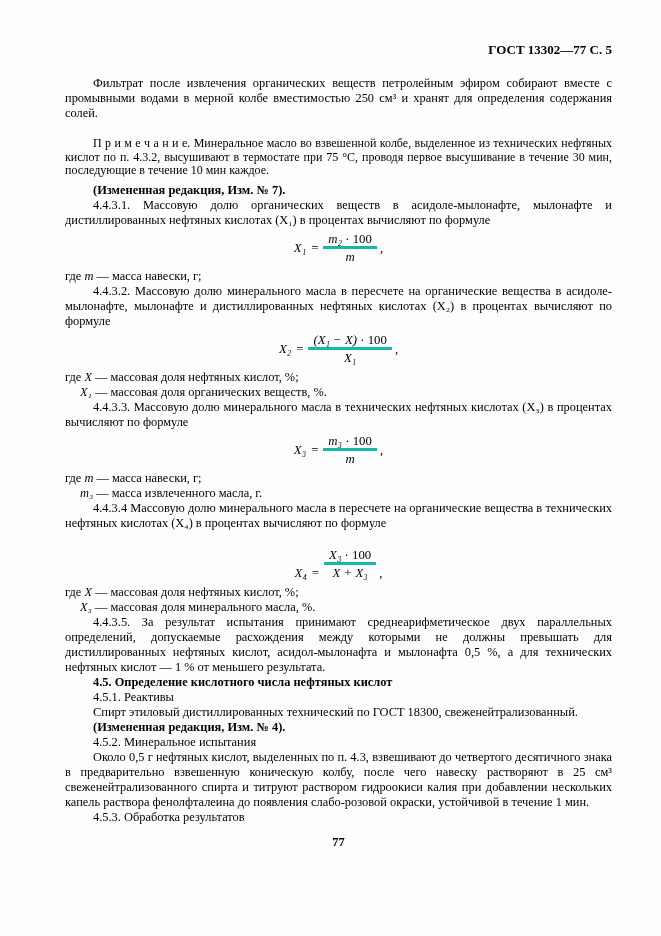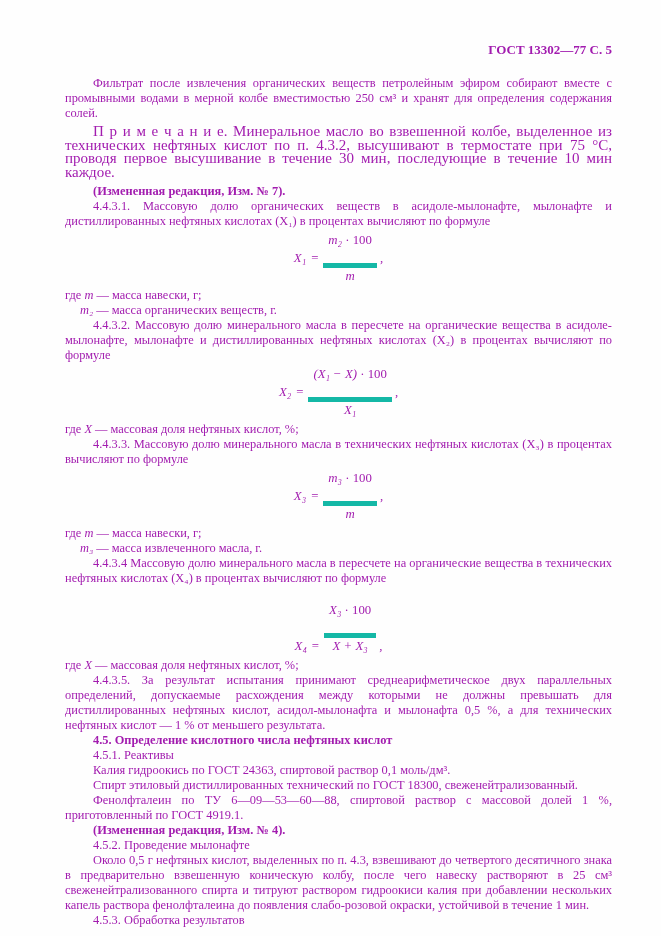--- a/index.html
+++ b/index.html
@@ -2,59 +2,59 @@
 <html><head>
 <meta charset="utf-8">
 <style>
   html, body { margin:0; padding:0; background:#ffffff; }
   .page {
     position:relative;
     width:661px; height:936px;
     box-sizing:border-box;
     padding:42px 49px 0 65px;
     background:#fefefe;
-    color:#a21caf;
+    color:#000000;
     font-family:"Liberation Serif","DejaVu Serif",serif;
     font-size:12.4px;
     line-height:15px;
     overflow:hidden;
   }
   .doc-header {
     text-align:right;
     font-weight:bold;
     font-size:13px;
     margin:0 0 19px 0;
   }
   p { margin:0; text-align:justify; }
   .indent { text-indent:28px; }
   .note {
-    font-size:15px;
+    font-size:12px;
     line-height:13.6px;
-    margin:4px 0 5px 0;
+    margin:16px 0 5px 0;
     text-indent:28px;
   }
   .bold { font-weight:bold; }
   .where { text-indent:0; }
   .where-cont { text-indent:0; padding-left:15px; }
   .formula {
     display:flex;
     justify-content:center;
     align-items:center;
     margin:4px 0 5px 0;
     font-size:12.8px;
     line-height:14px;
   }
   .formula-x4 { margin-top:17px;align-items:flex-end; }
   .formula .eq { margin:0 5px; }
   .var { font-style:italic; }
   .frac { display:inline-block; text-align:center; vertical-align:middle; }
   .frac .num {
     display:block;
-    border-bottom:5px solid #14b8a6;
-    padding:0 5px 16px 5px;
+    border-bottom:3px solid #14b8a6;
+    padding:0 5px 0 5px;
   }
   .frac .den { display:block; padding-top:1px; }
   .formula .tail { margin-left:3px; }
   .page-number { text-align:center; margin-top:10px;font-weight:bold; }
 </style>
 </head>
 <body>
 
 <div class="page">
 
@@ -71,35 +71,35 @@
     <span class="var">X₁</span>
       <span class="eq">=</span>
       <span class="frac">
         <span class="num"><span class="var">m₂</span><span> · 100</span></span>
         <span class="den var">m</span>
       </span>
       <span class="tail">,</span>
   </div>
 
   <p class="where"><span>где </span><span class="var">m</span><span> — масса навески, г;</span></p>
-  <p class="where-cont"><span></span><span class="var">m₂</span><span> — масса органических веществ, г.</span></p>
 
   <p class="indent">4.4.3.2. Массовую долю минерального масла в пересчете на органические вещества в асидоле-мылонафте, мылонафте и дистиллированных нефтяных кислотах (X₂) в процентах вычисляют по формуле</p>
 
   <div class="formula">
     <span class="var">X₂</span>
       <span class="eq">=</span>
       <span class="frac">
         <span class="num"><span class="var">(X₁ − X)</span><span> · 100</span></span>
         <span class="den var">X₁</span>
       </span>
       <span class="tail">,</span>
   </div>
 
   <p class="where"><span>где </span><span class="var">X</span><span> — массовая доля нефтяных кислот, %;</span></p>
+  <p class="where-cont"><span></span><span class="var">X₁</span><span> — массовая доля органических веществ, %.</span></p>
 
   <p class="indent">4.4.3.3. Массовую долю минерального масла в технических нефтяных кислотах (X₃) в процентах вычисляют по формуле</p>
 
   <div class="formula">
     <span class="var">X₃</span>
       <span class="eq">=</span>
       <span class="frac">
         <span class="num"><span class="var">m₃</span><span> · 100</span></span>
         <span class="den var">m</span>
       </span>
@@ -115,28 +115,27 @@
     <span class="var">X₄</span>
       <span class="eq">=</span>
       <span class="frac">
         <span class="num"><span class="var">X₃</span><span> · 100</span></span>
         <span class="den var">X + X₃</span>
       </span>
       <span class="tail">,</span>
   </div>
 
   <p class="where"><span>где </span><span class="var">X</span><span> — массовая доля нефтяных кислот, %;</span></p>
+  <p class="where-cont"><span></span><span class="var">X₃</span><span> — массовая доля минерального масла, %.</span></p>
 
   <p class="indent">4.4.3.5. За результат испытания принимают среднеарифметическое двух параллельных определений, допускаемые расхождения между которыми не должны превышать для дистиллированных нефтяных кислот, асидол-мылонафта и мылонафта 0,5 %, а для технических нефтяных кислот — 1 % от меньшего результата.</p>
 
   <p class="indent bold">4.5. Определение кислотного числа нефтяных кислот</p>
   <p class="indent">4.5.1. Реактивы</p>
-  <p class="indent">Калия гидроокись по ГОСТ 24363, спиртовой раствор 0,1 моль/дм³.</p>
   <p class="indent">Спирт этиловый дистиллированных технический по ГОСТ 18300, свеженейтрализованный.</p>
-  <p class="indent">Фенолфталеин по ТУ 6—09—53—60—88, спиртовой раствор с массовой долей 1 %, приготовленный по ГОСТ 4919.1.</p>
   <p class="indent bold">(Измененная редакция, Изм. № 4).</p>
-  <p class="indent">4.5.2. Проведение мылонафте</p>
+  <p class="indent">4.5.2. Минеральное испытания</p>
   <p class="indent">Около 0,5 г нефтяных кислот, выделенных по п. 4.3, взвешивают до четвертого десятичного знака в предварительно взвешенную коническую колбу, после чего навеску растворяют в 25 см³ свеженейтрализованного спирта и титруют раствором гидроокиси калия при добавлении нескольких капель раствора фенолфталеина до появления слабо-розовой окраски, устойчивой в течение 1 мин.</p>
   <p class="indent">4.5.3. Обработка результатов</p>
 
   <p class="page-number">77</p>
 
 </div>
 
 </body></html>

